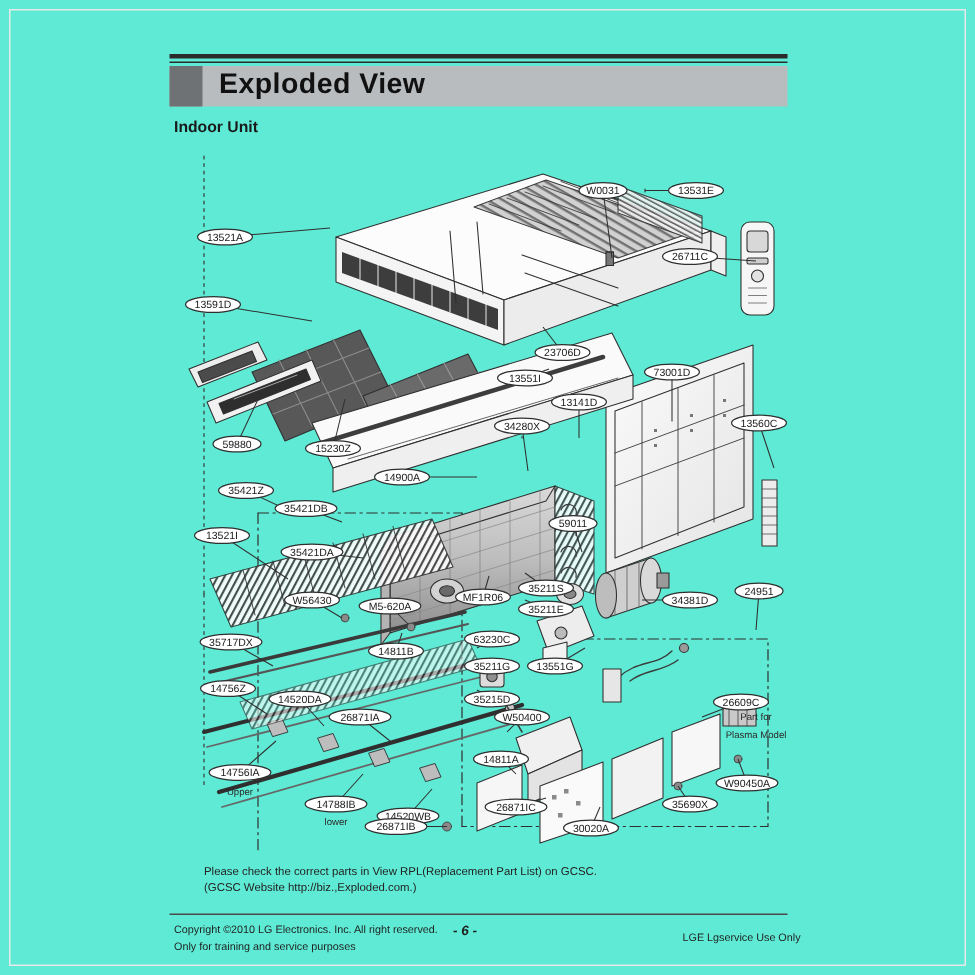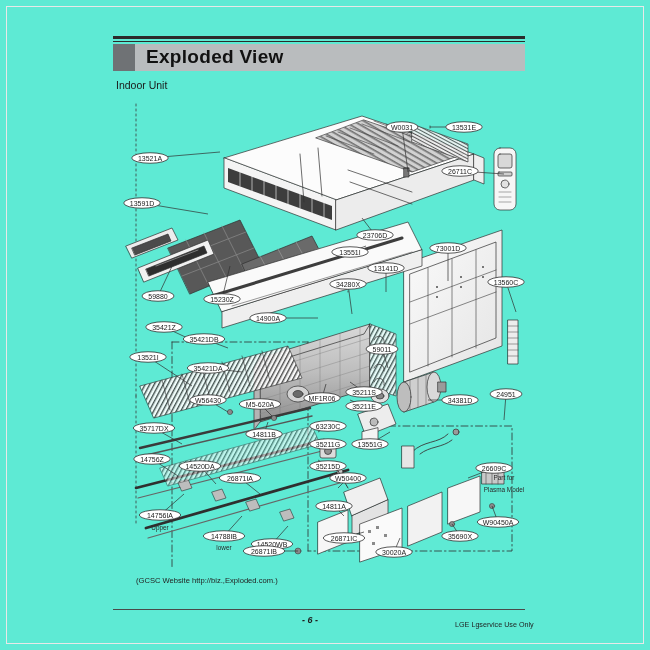--- a/index.html
+++ b/index.html
@@ -38,21 +38,21 @@
     background:#6f7275;
   }
   .banner-title{
     position:absolute;left:146px;top:46px;
     font-size:19px;font-weight:bold;color:#111;
     letter-spacing:0.3px;
     font-family:"Liberation Sans", sans-serif;
   }
   .subtitle{
     position:absolute;left:116px;top:79px;
-    font-size:10.5px;font-weight:normal;color:#1a1a1a;
+    font-size:10.5px;font-weight:bold;color:#1a1a1a;
   }
   
   #diagram{
     position:absolute;left:112px;top:96px;width:416px;height:472px;
   }
   #diagram svg{display:block;}
   
   .notes{
     position:absolute;left:116px;top:576px;width:420px;
     font-size:7.6px;color:#232323;line-height:1.42;
@@ -628,19 +628,24 @@
       <g id="annotation-layer">
           <text x="48" y="434" text-anchor="middle" font-size="6.4" fill="#2a2a2a">Upper</text>
           <text x="112" y="454" text-anchor="middle" font-size="6.4" fill="#2a2a2a">lower</text>
           <text x="392" y="384" text-anchor="middle" font-size="6.4" fill="#2a2a2a">Part for</text>
           <text x="392" y="396" text-anchor="middle" font-size="6.4" fill="#2a2a2a">Plasma Model</text>
         </g>
     </svg>
   </div>
 
   <div class="notes">
+    <div class="l2">Please check  the correct parts in View RPL(Replacement Part List) on GCSC.</div>
     <div class="l3">(GCSC Website  http://biz.,Exploded.com.)</div>
   </div>
 
   <div class="foot-rule"></div>
+  <div class="copy">
+    <div>Copyright ©2010 LG Electronics. Inc. All right reserved.</div>
+    <div>Only for training and service purposes</div>
+  </div>
   <div class="pageno">- 6 -</div>
   <div class="internal">LGE Lgservice Use Only</div>
 </div>
 
 </body></html>

